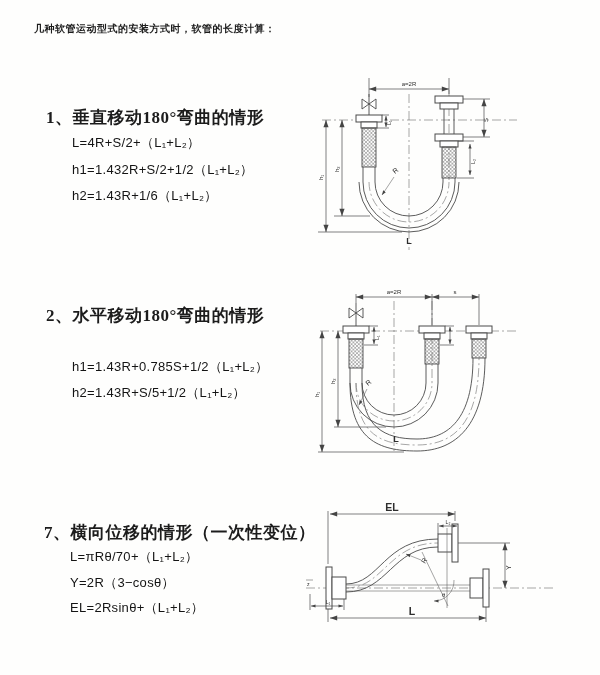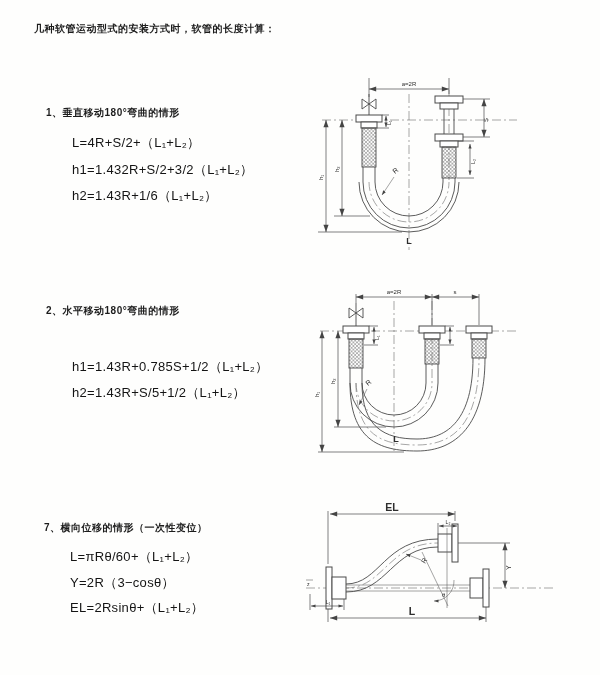--- a/index.html
+++ b/index.html
@@ -2,50 +2,50 @@
 <html><head>
 <meta charset="utf-8">
 <style>
   html,body{margin:0;padding:0;background:#e8e8e8;}
   .page{
     position:relative;width:600px;height:675px;background:#fefefdx;background:#fefefd;
     font-family:"Liberation Sans",sans-serif;color:#1c1c1c;overflow:hidden;margin:0 auto;
   }
   .abs{position:absolute;white-space:nowrap;}
   .title{font-size:10px;font-weight:700;letter-spacing:.5px;}
-  .heading{font-size:10px;font-weight:700;letter-spacing:.5px;}
+  .heading{font-size:17px;font-weight:700;letter-spacing:.5px;font-family:Liberation Serif, serif;}
   .formula{font-size:13px;font-weight:400;letter-spacing:.3px;color:#141414;}
   svg{position:absolute;overflow:visible;}
   .ln{stroke:#4a4a4a;stroke-width:.9;fill:none;}
   .thin{stroke:#5a5a5a;stroke-width:.55;fill:none;}
   .cl{stroke:#6b6b6b;stroke-width:.6;fill:none;stroke-dasharray:9 3 2 3;}
   .dim{stroke:#4a4a4a;stroke-width:.7;fill:none;}
   .fl{fill:#fff;stroke:#4a4a4a;stroke-width:1;}
   .braid{fill:url(#hx);stroke:#4a4a4a;stroke-width:.9;}
   text{fill:#2e2e2e;font-family:"Liberation Sans",sans-serif;}
   .t6{font-size:6px;} .t5{font-size:5.2px;} .t7{font-size:7px;} .t9{font-size:9px;font-weight:700;} .t10{font-size:10.5px;font-weight:700;}
 </style>
 </head>
 <body>
 
 <div class="page">
 
   <div class="abs title" style="left:34px;top:22px;">几种软管运动型式的安装方式时，软管的长度计算：</div>
 
   <div class="abs heading" style="left:46px;top:106px;">1、垂直移动180°弯曲的情形</div>
   <div class="abs formula" style="left:72px;top:134px;">L=4R+S/2+（L₁+L₂）</div>
-  <div class="abs formula" style="left:72px;top:161px;">h1=1.432R+S/2+3/2（L₁+L₂）</div>
+  <div class="abs formula" style="left:72px;top:161px;">h1=1.432R+S/2+1/2（L₁+L₂）</div>
   <div class="abs formula" style="left:72px;top:187px;">h2=1.43R+1/6（L₁+L₂）</div>
 
   <div class="abs heading" style="left:46px;top:304px;">2、水平移动180°弯曲的情形</div>
   <div class="abs formula" style="left:72px;top:358px;">h1=1.43R+0.785S+1/2（L₁+L₂）</div>
   <div class="abs formula" style="left:72px;top:384px;">h2=1.43R+S/5+1/2（L₁+L₂）</div>
 
   <div class="abs heading" style="left:44px;top:521px;">7、横向位移的情形（一次性变位）</div>
-  <div class="abs formula" style="left:70px;top:548px;">L=πRθ/60+（L₁+L₂）</div>
+  <div class="abs formula" style="left:70px;top:548px;">L=πRθ/70+（L₁+L₂）</div>
   <div class="abs formula" style="left:70px;top:574px;">Y=2R（3−cosθ）</div>
   <div class="abs formula" style="left:70px;top:599px;">EL=2Rsinθ+（L₁+L₂）</div>
 
   <svg style="left:312px;top:70px;" width="285" height="185" viewBox="0 0 285 185">
     <defs>
       <pattern id="hx" width="3.6" height="3.6" patternUnits="userSpaceOnUse">
         <path d="M0,3.6 L3.6,0 M0,0 L3.6,3.6" stroke="#6a6a6a" stroke-width=".5"></path>
       </pattern>
       <marker id="ar" viewBox="0 0 10 10" refX="9.5" refY="5" markerWidth="8" markerHeight="8" markerUnits="userSpaceOnUse" orient="auto-start-reverse">
         <path d="M.5,1.8 L9.5,5 L.5,8.2 z" fill="#444"></path>

